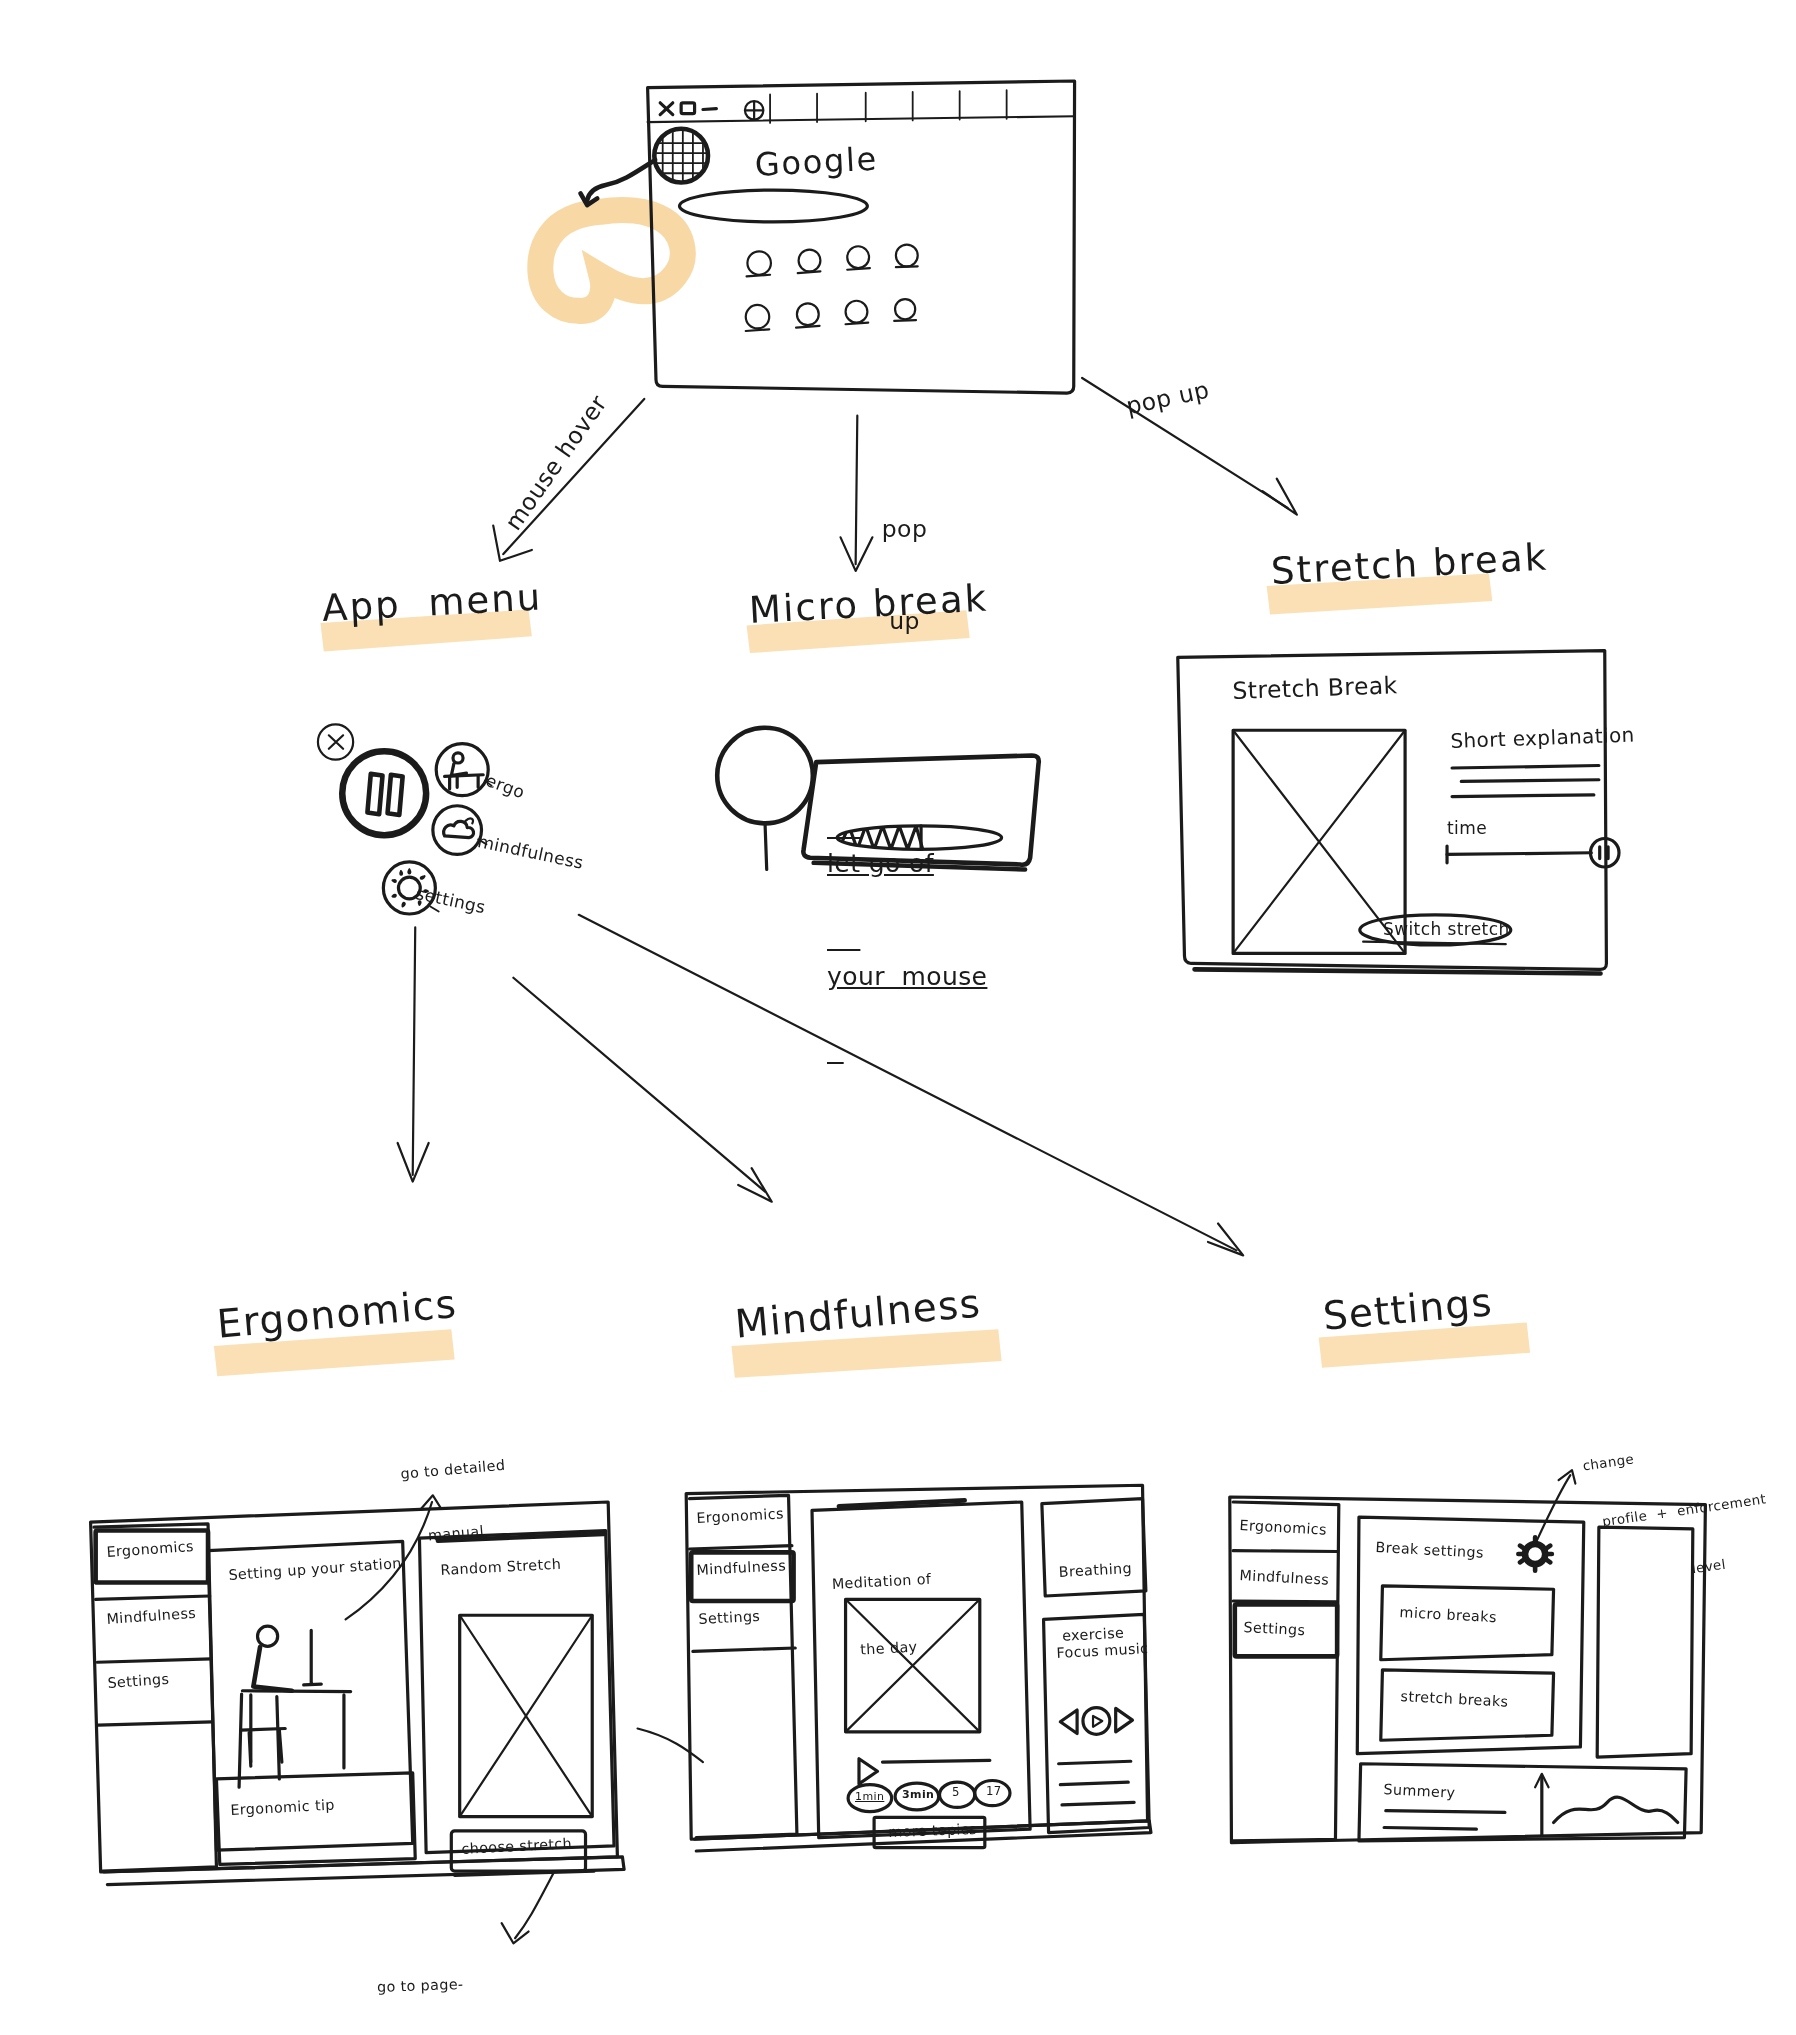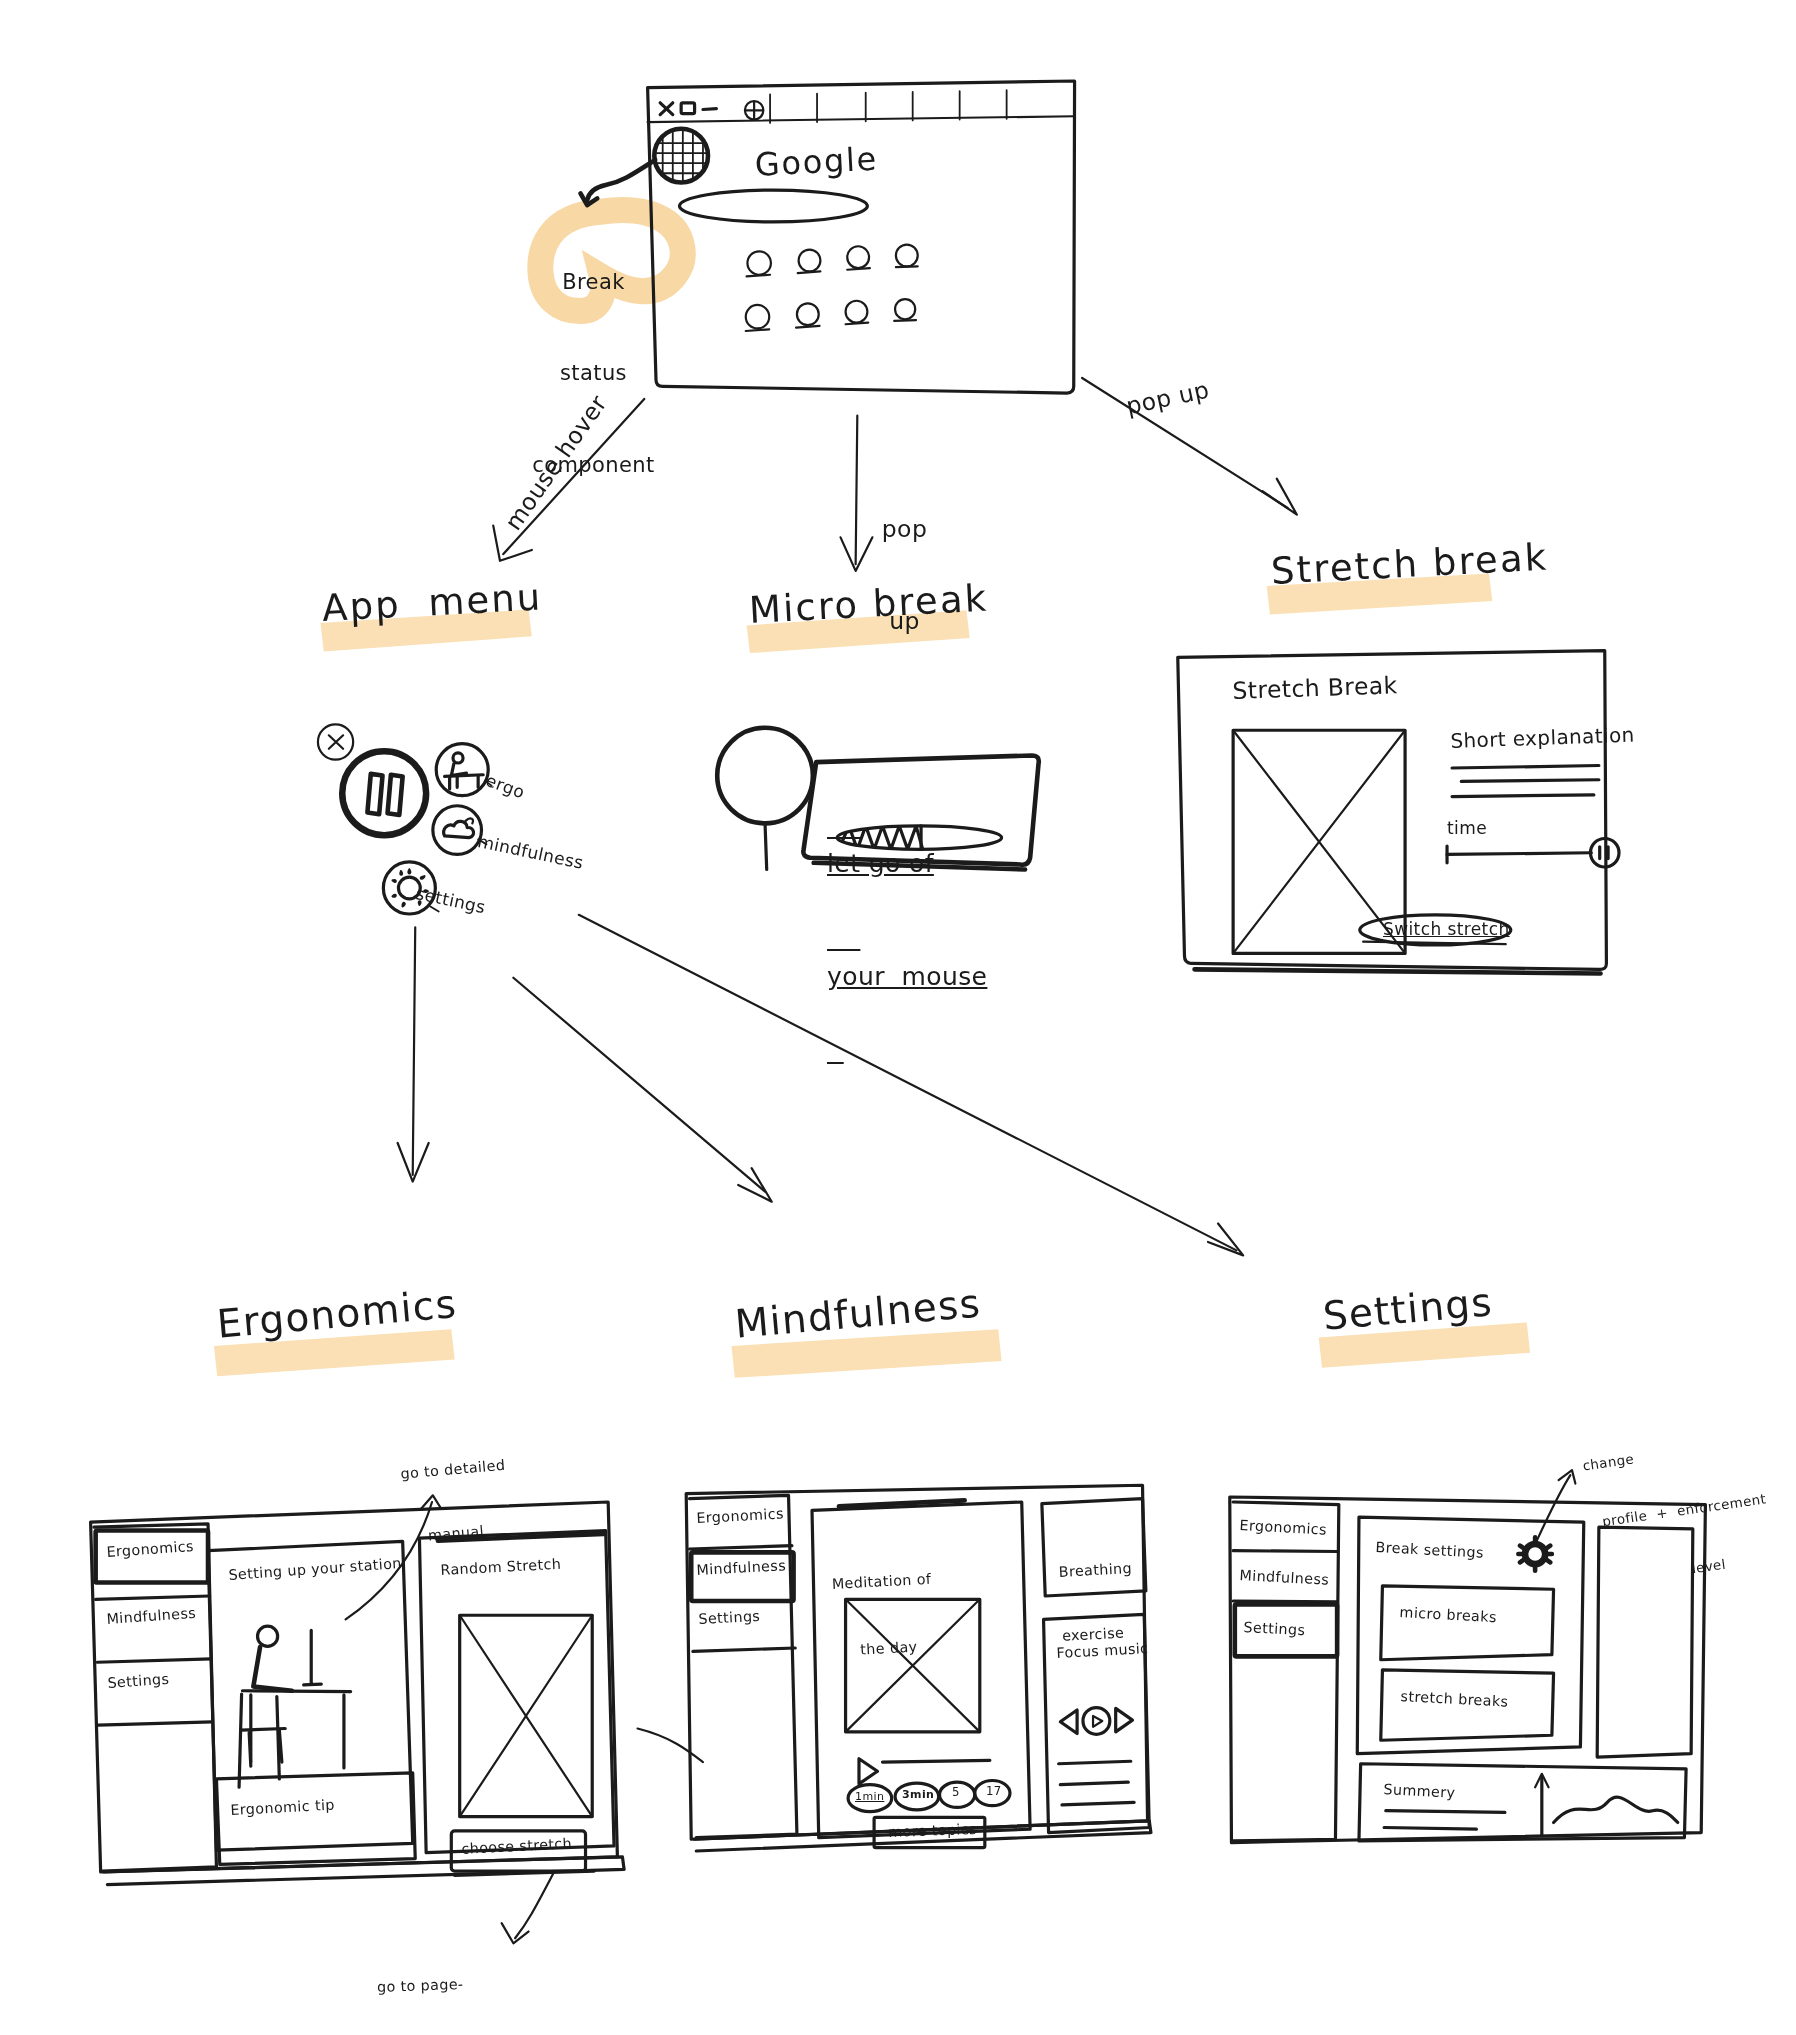--- a/index.html
+++ b/index.html
@@ -335,25 +335,20 @@
       <path class="s w1" d="M1830 2130 L1838 2114 L1846 2130"></path>
       <path class="s w2" d="M1852 2172 C1880 2140 1896 2170 1916 2148 C1934 2128 1950 2164 1970 2158 C1984 2154 1994 2166 2000 2172"></path>
 
       <path class="s w1" d="M1832 1836 C1846 1806 1858 1780 1872 1758"></path>
       <path class="s w1" d="M1858 1764 L1874 1752 L1878 1768"></path>
     </g>
   </svg>
 
   <div class="t hand rot-n3" style="left:754px; top:147px; font-size:32px; letter-spacing:1.7px;">Google</div>
 
-  <div class="t hand ctr" style="left:514px; top:206px; width:159px; font-size:21px; line-height:1.45;">
-    <div>Break</div>
-    <div>status</div>
-    <div>component</div>
-  </div>
 
   <div class="t hand note rot-n55" style="left:500px; top:520px; font-size:23.5px;">mouse hover</div>
   <div class="t hand note ctr" style="left:871px; top:453px; width:67px; font-size:23.5px; line-height:1.3;">
     <div>pop</div>
     <div>up</div>
   </div>
   <div class="t hand note rot-n12" style="left:1124px; top:394px; font-size:23.5px;">pop up</div>
 
   <div class="t hand head rot-n3" style="left:321px; top:587px;">App  menu</div>
   <div class="t hand head rot-n3" style="left:748px; top:589px;">Micro break</div>
@@ -364,21 +359,21 @@
   <div class="t hand lbl-sm rot-p12" style="left:418px; top:883px;">settings</div>
 
   <div class="t hand" style="left:827px; top:770px; font-size:25px; line-height:1.5;text-decoration:underline;">
     <div>let go of</div>
     <div>your  mouse</div>
   </div>
 
   <div class="t hand ttl rot-n2" style="left:1232px; top:678px; font-size:23.5px;">Stretch Break</div>
   <div class="t hand lbl rot-n2" style="left:1450px; top:730px;">Short explanation</div>
   <div class="t hand lbl-sm" style="left:1447px; top:818px;">time</div>
-  <div class="t hand lbl-sm" style="left:1383px; top:919px;text-decoration:underline;">Switch stretch</div>
+  <div class="t hand lbl-sm" style="left:1383px; top:919px;">Switch stretch</div>
 
   <div class="t hand head2 rot-n5" style="left:215px; top:1302px;">Ergonomics</div>
   <div class="t hand head2 rot-n5" style="left:733px; top:1302px;">Mindfulness</div>
   <div class="t hand head2 rot-n5" style="left:1321px; top:1294px;">Settings</div>
 
   <div class="t hand lbl-xs rot-n4" style="left:106px; top:1544px;">Ergonomics</div>
   <div class="t hand lbl-xs rot-n4" style="left:106px; top:1611px;">Mindfulness</div>
   <div class="t hand lbl-xs rot-n4" style="left:107px; top:1675px;">Settings</div>
   <div class="t hand lbl-xs rot-n4" style="left:228px; top:1567px;">Setting up your station</div>
   <div class="t hand lbl-xs rot-n3" style="left:230px; top:1802px;">Ergonomic tip</div>

